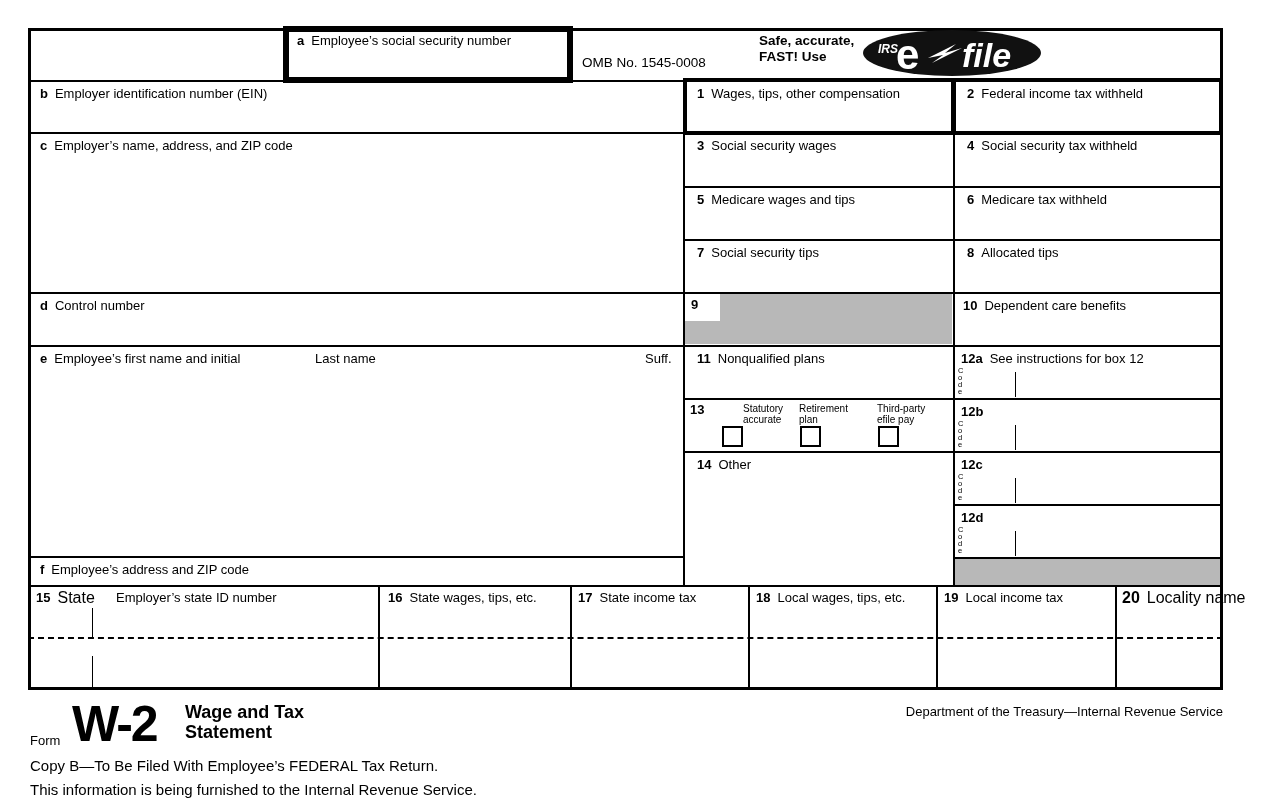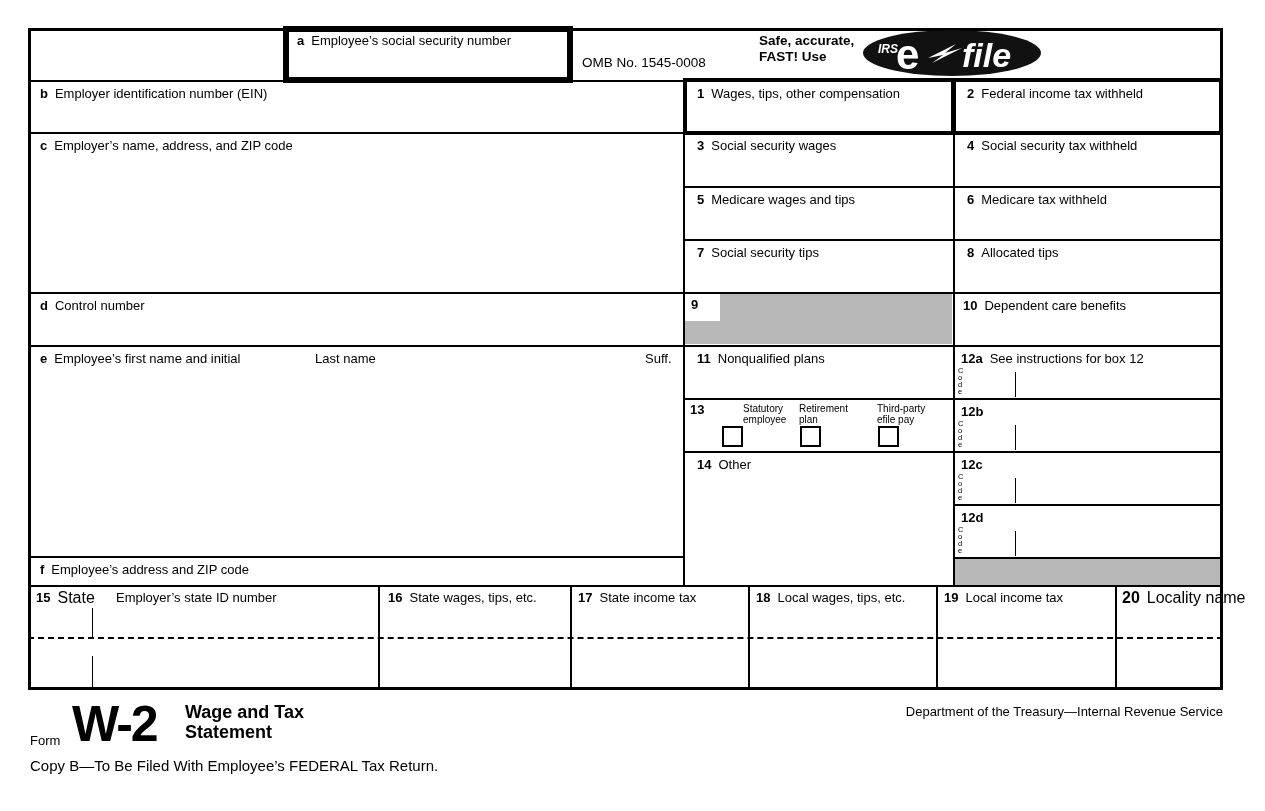--- a/index.html
+++ b/index.html
@@ -163,21 +163,21 @@
     <span class="num">11</span>
     <span>Nonqualified plans</span>
   </div>
   <div class="field" style="left:695px;top:370px;width:250px;height:24px;"></div>
 
   <div class="lbl" style="left:690px;top:402px;">
     <span class="num">13</span>
   </div>
   <div class="small-lbl" style="left:719px;top:403px;margin-left:24px;">
     <div>Statutory</div>
-    <div>employee</div>
+    <div>accurate</div>
   </div>
   <div class="small-lbl" style="left:799px;top:403px;">
     <div>Retirement</div>
     <div>plan</div>
   </div>
   <div class="small-lbl" style="left:877px;top:403px;">
     <div>Third-party</div>
     <div>efile pay</div>
   </div>
   <div class="checkbox" style="left:722px;top:426px;"></div>
@@ -294,14 +294,15 @@
   <div class="field" style="left:1119px;top:650px;width:100px;height:36px;"></div>
 
   <div class="f-form" style="left:30px;top:733px;">Form</div>
   <div class="f-w2" style="left:72px;top:700px;">W-2</div>
   <div class="f-title" style="left:185px;top:702px;">
     <div>Wage and Tax</div>
     <div>Statement</div>
   </div>
   <div class="f-dept" style="right:42px;top:704px;">Department of the Treasury—Internal Revenue Service</div>
   <div class="f-copy" style="left:30px;top:757px;">Copy B—To Be Filed With Employee’s FEDERAL Tax Return.</div>
+  <div class="f-note" style="left:30px;top:781px;">This information is being furnished to the Internal Revenue Service.</div>
 
 </div>
 
 </body></html>

